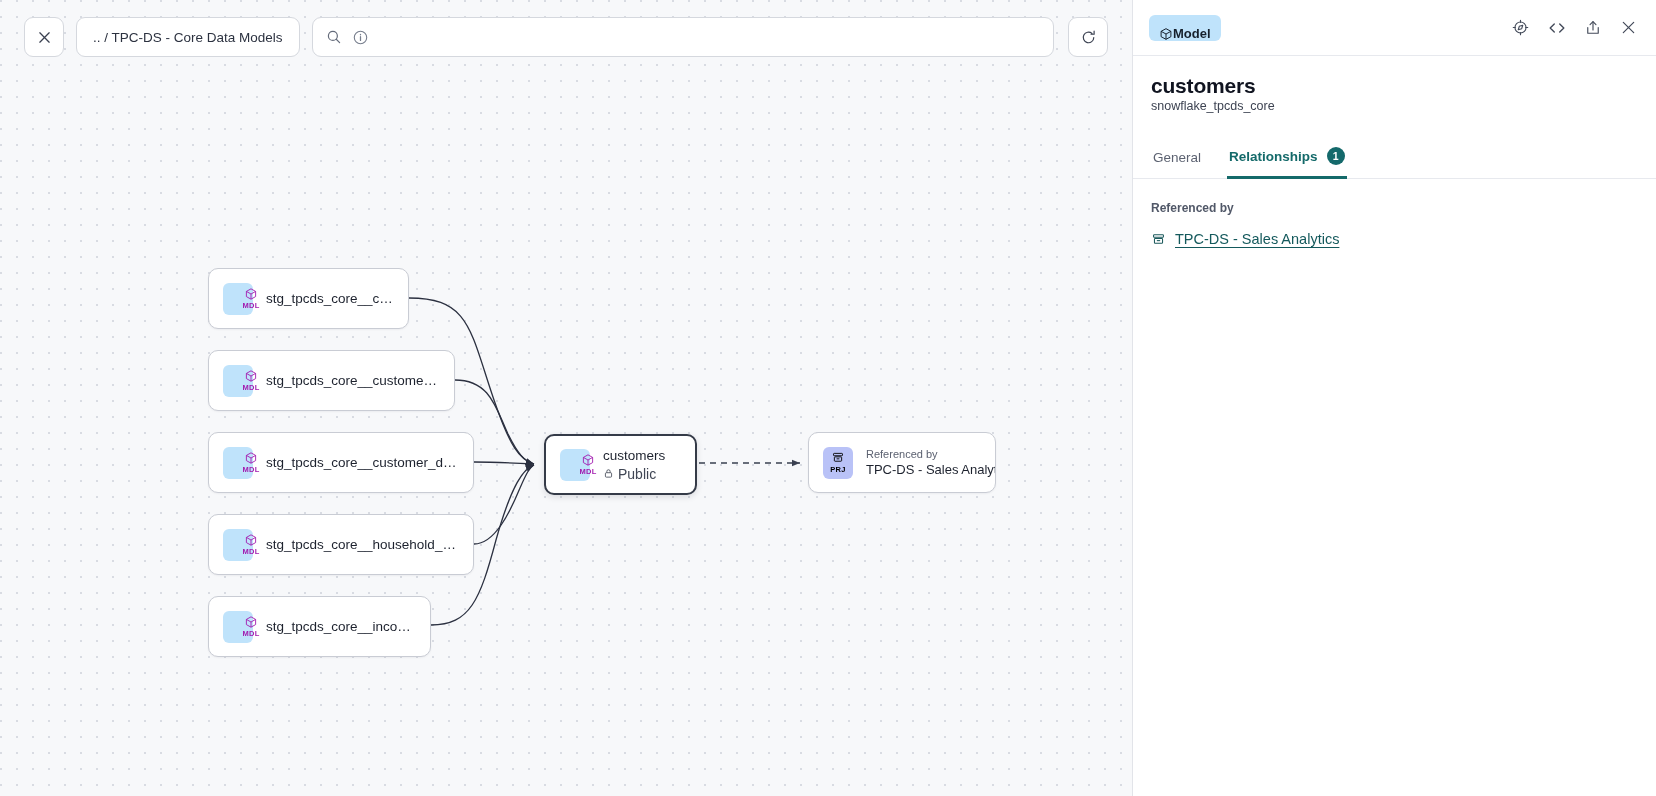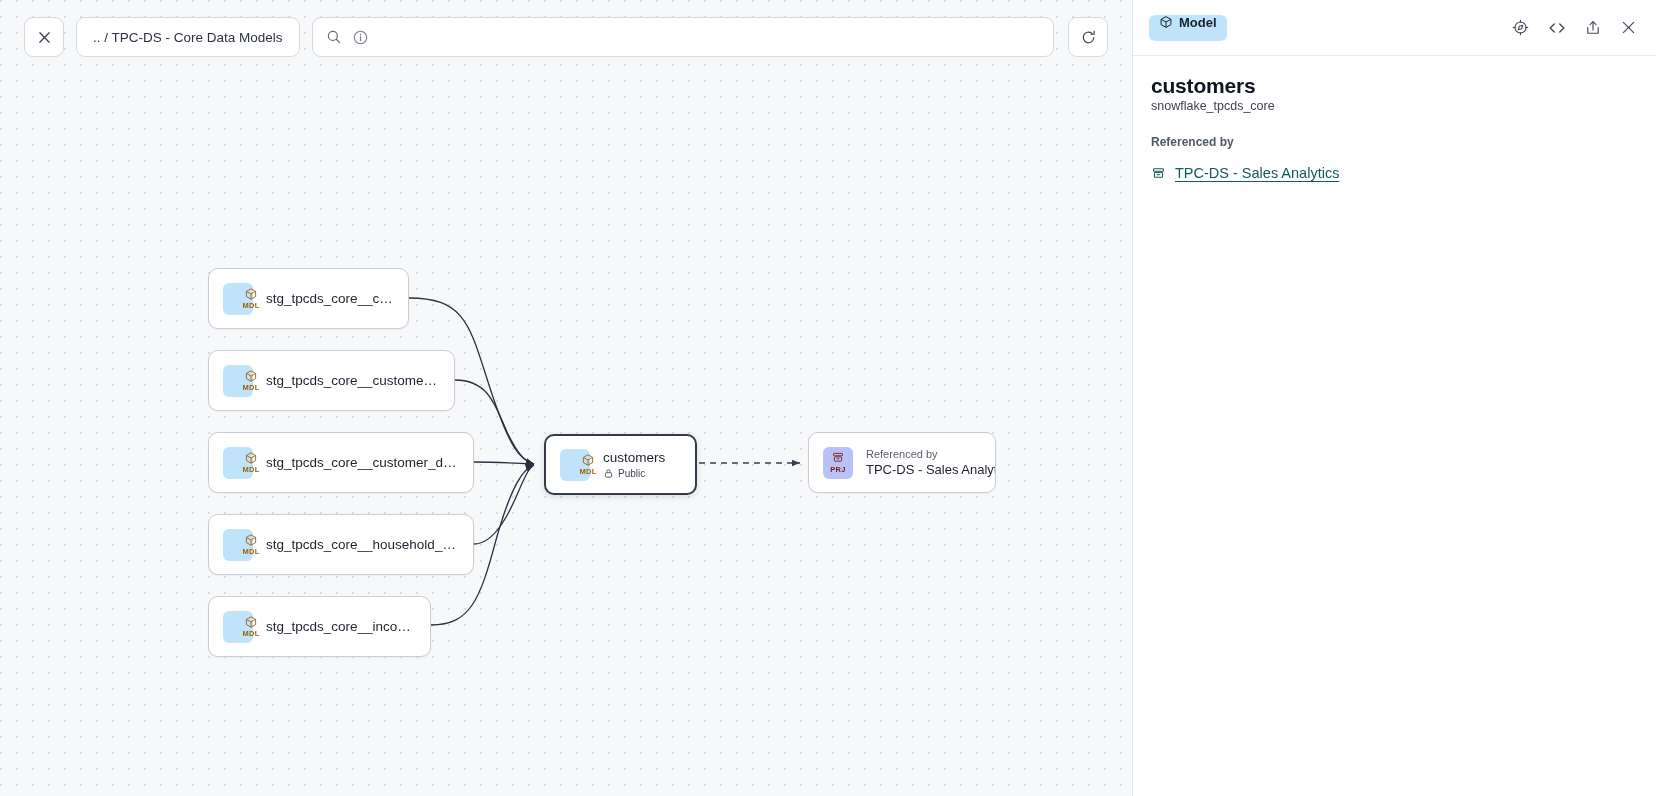--- a/index.html
+++ b/index.html
@@ -88,30 +88,30 @@
     box-shadow: 0 2px 6px rgba(20,25,40,.13);
   }
   .node-badge {
     width: 30px; height: 32px;
     border-radius: 6px;
     flex: 0 0 auto;
     display: flex; flex-direction: column;
     align-items: center; justify-content: center;
     gap: 1px;
   }
-  .node-badge.mdl { background: #bfe3fb; color: #a16207; padding-left: 26px; }
-  .node-badge.prj { background: #b9c2f7; color: #7f1d1d; }
+  .node-badge.mdl { background: #bfe3fb; color: #a21caf; padding-left: 26px; }
+  .node-badge.prj { background: #b9c2f7; color: #000000; }
   .node-badge .bk { font-size: 7.5px; font-weight: 700; letter-spacing: .3px; line-height: 1; }
   .node-text { min-width: 0; }
   .node-title {
     font-size: 13.5px; color: #1d222e;
     white-space: nowrap; overflow: hidden; text-overflow: ellipsis;
   }
   .node-sub {
-    font-size: 10px; color: #404654;
+    font-size: 14px; color: #404654;
     display: flex; align-items: center; gap: 4px; margin-top: 3px;
     white-space: nowrap;
   }
   .node-kicker { font-size: 11px; color: #5b6170; white-space: nowrap; }
   .node-name2 { font-size: 13px; color: #1d222e; white-space: nowrap; margin-top: 2px; }
 
   
   #details-pane {
     position: relative;
     width: 524px; height: 796px;
@@ -124,21 +124,21 @@
     display: flex; align-items: center;
     padding: 0 18px 0 16px;
     border-bottom: 1px solid #e7e9ee;
   }
   #type-badge {
     background: #bfe3fb;
     color: #16202c;
     border-radius: 6px;
     height: 26px;
     padding: 0 10px;
-    display: inline-flex; align-items: flex-start; gap: 6px;
+    display: inline-flex; align-items: flex-end; 
     font-size: 13px; font-weight: 600;
   }
   #panel-actions { margin-left: auto; display: flex; align-items: center; gap: 17px; color: #434a59; }
   #panel-actions .ico { cursor: pointer; }
 
   #panel-title-wrap { padding: 18px 18px 0 18px; }
   #panel-title { font-size: 21px; font-weight: 700; color: #101420; letter-spacing: -.2px; }
   #panel-subtitle { font-size: 12.5px; color: #3d4352; margin-top: 1px; }
 
   #panel-tabs {
@@ -394,20 +394,29 @@
           </svg>
         </span>
       </div>
     </div>
 
     <div id="panel-title-wrap">
       <div id="panel-title">customers</div>
       <div id="panel-subtitle">snowflake_tpcds_core</div>
     </div>
 
+    <div id="panel-tabs">
+        <div class="tab">
+          <span>General</span>
+        </div>
+        <div class="tab active">
+          <span>Relationships</span>
+          <span class="tab-count">1</span>
+        </div>
+      </div>
 
     <div id="panel-body">
       <div id="ref-label">Referenced by</div>
       <div id="ref-list">
           <div class="ref-item">
             <span class="ico">
               <svg width="15" height="15" viewBox="0 0 20 20" fill="none" stroke="currentColor" stroke-width="1.4" stroke-linejoin="round">
                 <rect x="3.4" y="3.6" width="13.2" height="3.4" rx="1"></rect>
                 <rect x="4.6" y="8.6" width="10.8" height="6.4" rx="1"></rect>
                 <path d="M7.8 11.5 h4.4"></path>

